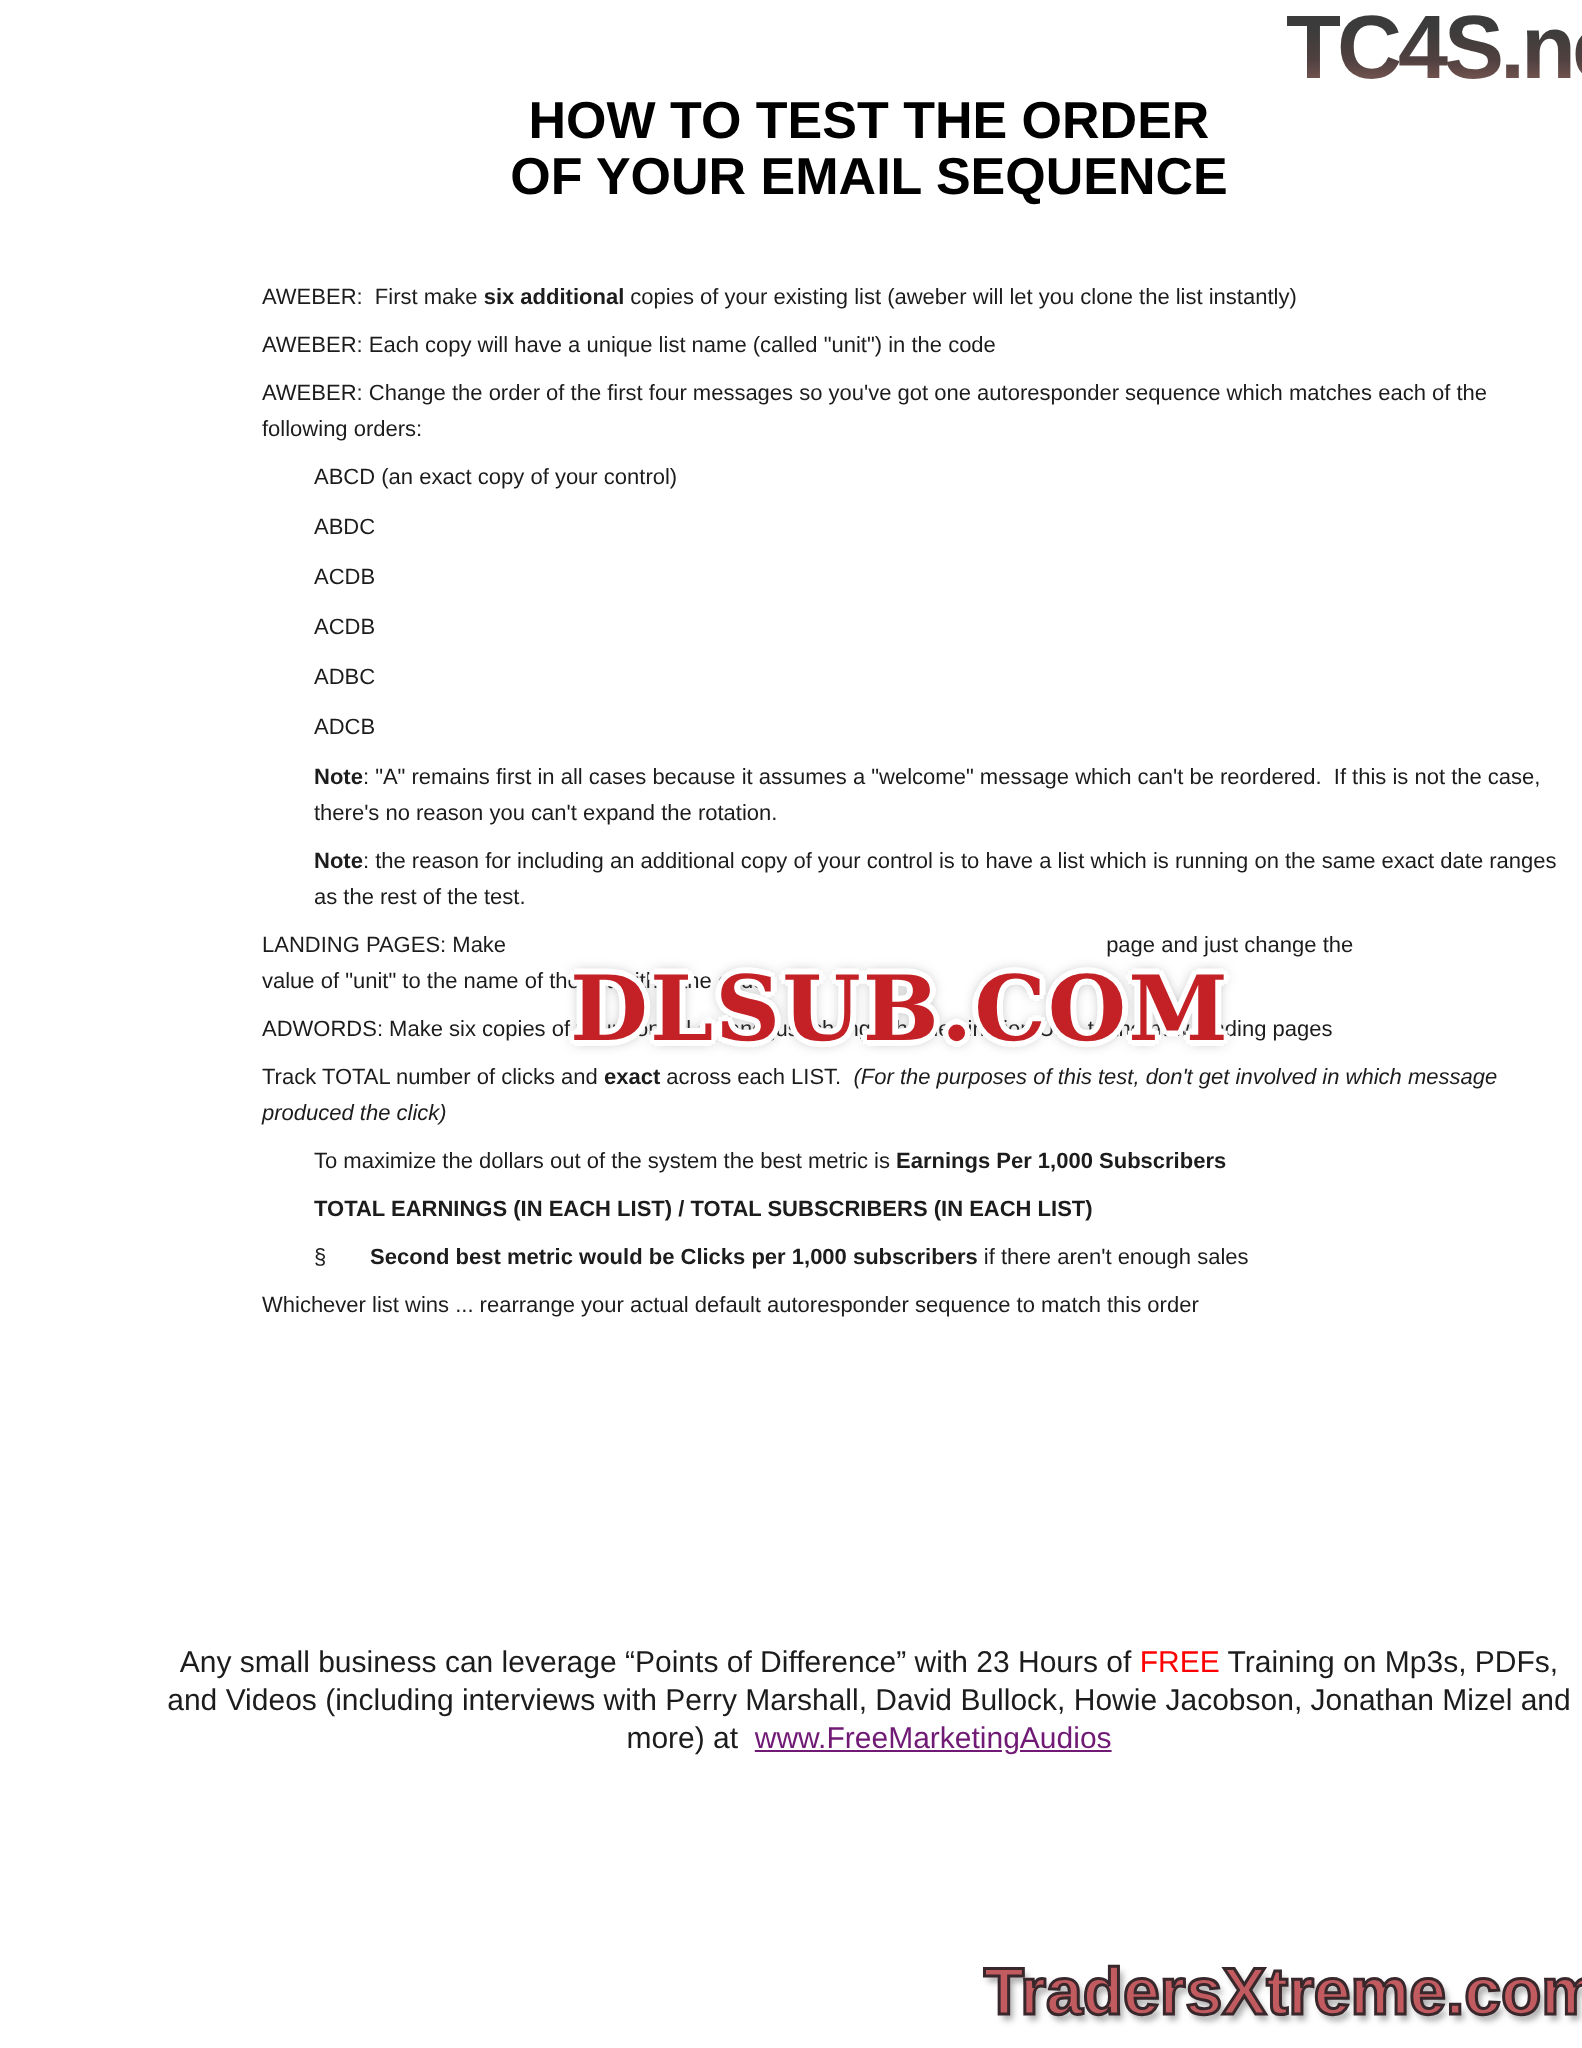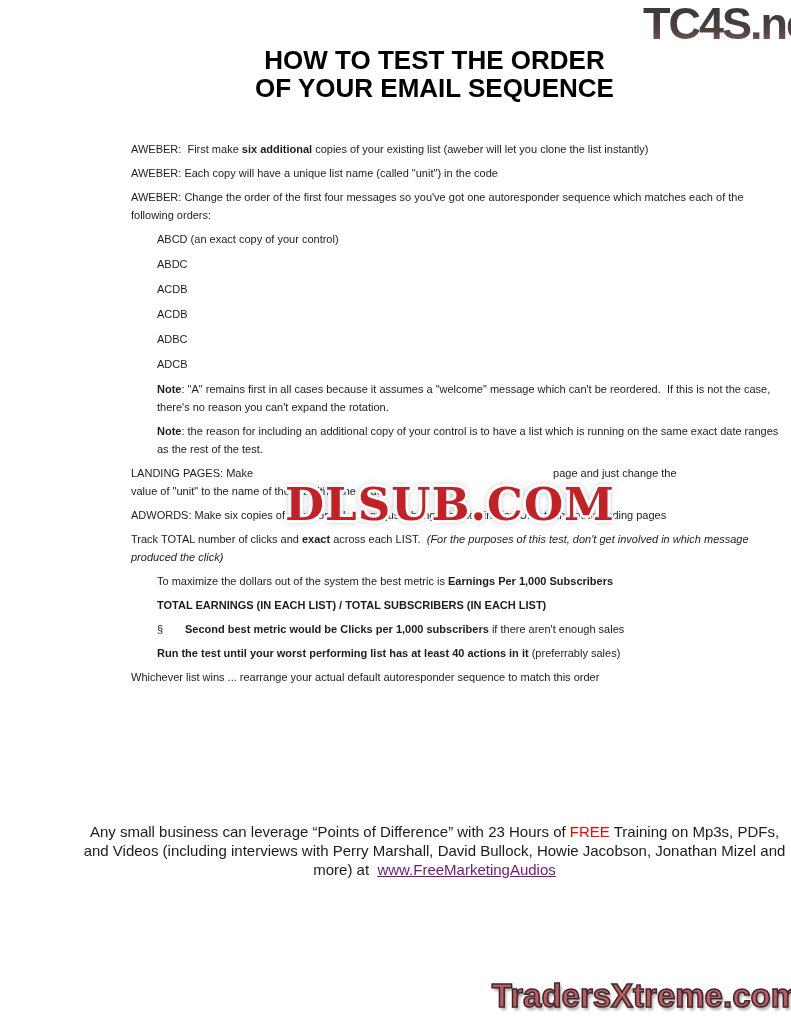--- a/index.html
+++ b/index.html
@@ -90,21 +90,20 @@
     <p class="l1">ADWORDS: Make six copies of your control ad and just change the destination URL to the new landing pages</p>
 
     <p class="l1"><span>Track TOTAL number of clicks and </span><b>exact</b><span> across each LIST.  </span><i class="it">(For the purposes of this test, don't get involved in which message produced the click)</i></p>
 
     <p class="l2"><span>To maximize the dollars out of the system the best metric is </span><b>Earnings Per 1,000 Subscribers</b></p>
 
     <p class="l2"><b>TOTAL EARNINGS (IN EACH LIST) / TOTAL SUBSCRIBERS (IN EACH LIST)</b></p>
 
     <p class="second"><span class="sbul">§</span><span><b>Second best metric would be Clicks per 1,000 subscribers</b><span> if there aren't enough sales</span></span></p>
 
-    <p class="l2"><b>Run the test until your worst performing list has at least 40 actions in it</b><span> (preferrably sales)</span></p>
 
     <p class="l1">Whichever list wins ... rearrange your actual default autoresponder sequence to match this order</p>
 
   </div>
 
   <div class="footer"><span>Any small business can leverage “Points of Difference” with 23 Hours of </span><span class="free">FREE</span><span> Training on Mp3s, PDFs, and Videos (including interviews with Perry Marshall, David Bullock, Howie Jacobson, Jonathan Mizel and more) at  </span><a class="link">www.FreeMarketingAudios</a></div>
 
   <div class="dlsub">DLSUB.COM</div>
 
   <div class="traders">TradersXtreme.com</div>

